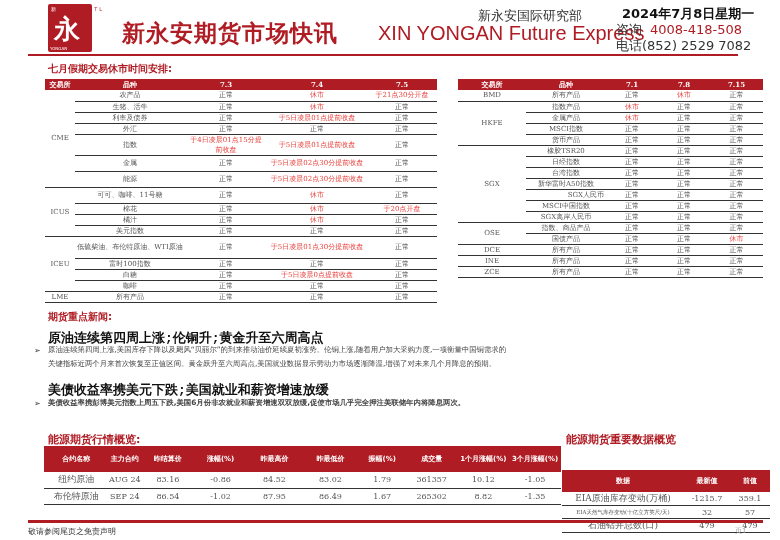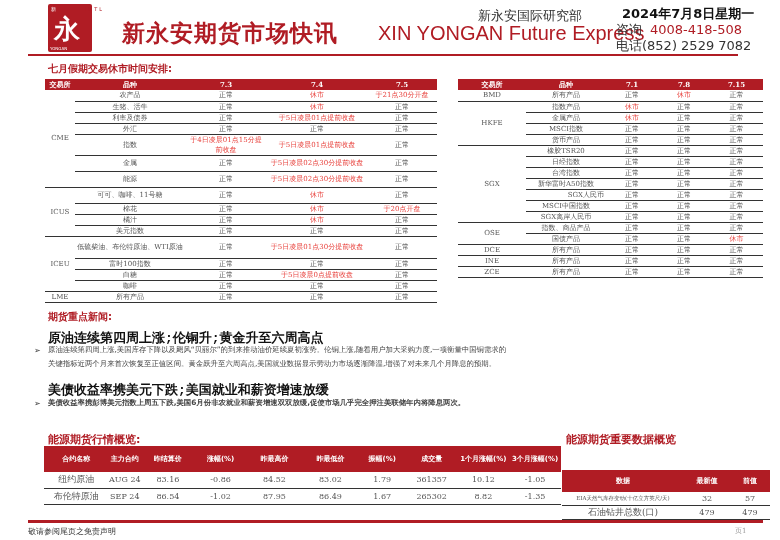--- a/index.html
+++ b/index.html
@@ -399,20 +399,25 @@
     </colgroup>
   <thead>
       <tr>
         <th style="height: 22px;">数据</th>
         <th style="height: 22px;">最新值</th>
         <th style="height: 22px;">前值</th>
       </tr>
     </thead>
   <tbody>
       <tr>
+        <td style="font-size: 9px; height: 13px;">EIA原油库存变动(万桶)</td>
+        <td style="height: 13px;">-1215.7</td>
+        <td style="height: 13px;">359.1</td>
+      </tr>
+      <tr>
         <td style="font-size: 5.5px; height: 13px;">EIA天然气库存变动(十亿立方英尺/天)</td>
         <td style="height: 13px;">32</td>
         <td style="height: 13px;">57</td>
       </tr>
       <tr>
         <td style="font-size: 9px; height: 13px;">石油钻井总数(口)</td>
         <td style="height: 13px;">479</td>
         <td style="height: 13px;">479</td>
       </tr>
     </tbody>

